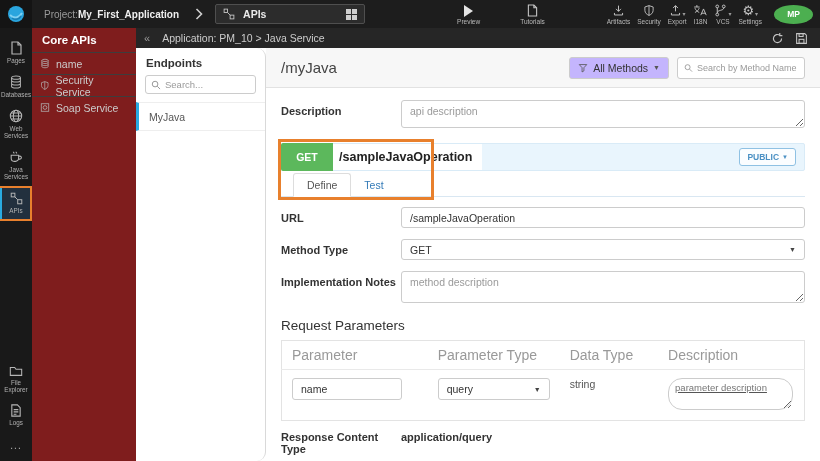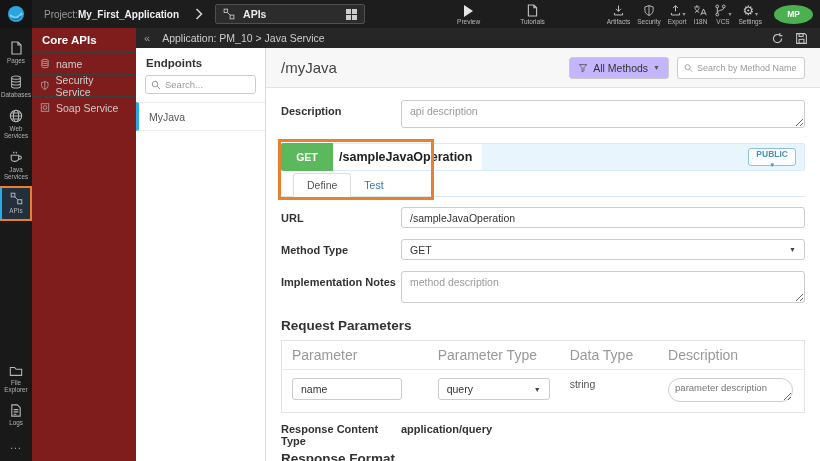--- a/index.html
+++ b/index.html
@@ -50,21 +50,21 @@
   
   .right-area { flex:1; display:flex; flex-direction:column; }
   .breadcrumb-bar { height:20px; background:#262626; color:#ccc; font-size:10.5px; display:flex; align-items:center; padding:0 8px; }
   .collapse-btn { color:#9a9a9a; font-size:11px; cursor:pointer; }
   .breadcrumb-text { margin-left:12px; }
   .bc-icons { margin-left:auto; display:flex; align-items:center; gap:11px; padding-right:4px; }
 
   .lower { flex:1; display:flex; min-height:0; }
 
   
-  .endpoints { width:130px; background:#fff; border-right:1px solid #d9d9d9; }
+  .endpoints { width:130px; background:#fff; border-right:1px solid #d9d9d9;border-radius:9px; }
   .endpoints-title { padding:9px 10px 6px; font-size:11.5px; font-weight:bold; color:#333; }
   .ep-search { margin:0 9px 8px; height:19px; border:1px solid #ccc; border-radius:3px; display:flex; align-items:center; padding:0 5px; gap:4px; }
   .ep-search input { border:none; outline:none; width:80px; font-size:9.5px; color:#555; font-family:inherit; }
   .ep-item { height:29px; display:flex; align-items:center; padding-left:10px; font-size:10.5px; color:#555;
     border-top:1px solid #eee; border-bottom:1px solid #eee; cursor:pointer; }
   .ep-item.selected { border-left:3px solid #29abe2; }
 
   
   .main { flex:1; display:flex; flex-direction:column; background:#fff; min-width:0; }
   .main-header { height:40px; background:#f7f7f7; border-bottom:1px solid #e2e2e2; display:flex; align-items:center; padding:0 15px; }
@@ -90,36 +90,36 @@
     padding:0 8px; font-size:10.5px; color:#333; cursor:pointer; }
   .sel .caret { margin-left:auto; font-size:7px; color:#444; }
 
   
   .operation-block { position:relative; margin:2px 0 10px; }
   .op-header { height:28px; background:#e9f5fd; border:1px solid #d9ebf7; border-radius:2px; display:flex; align-items:center; }
   .get-chip { width:52px; height:28px; margin:-1px 0 -1px -1px; background:#5cb85c; border-radius:2px 0 0 2px;
     color:#fff; font-size:10.5px; font-weight:bold; display:flex; align-items:center; justify-content:center; cursor:pointer; }
   .op-path { background:#fff; height:26px; line-height:26px; padding:0 10px 0 6px; font-size:12.5px; font-weight:bold; color:#222; }
   .public-btn { margin-left:auto; margin-right:8px; height:18px; border:1px solid #8fc1e3; background:#fbfdff; border-radius:3px;
-    color:#4a90c4; font-size:8.5px; font-weight:bold; display:flex; align-items:center; gap:3px; padding:0 7px; cursor:pointer;flex-direction:column; }
+    color:#4a90c4; font-size:8.5px; font-weight:bold; display:flex; align-items:center; gap:3px; padding:0 7px; cursor:pointer; }
   .public-btn .caret { font-size:6px; }
   .op-tabs { display:flex; align-items:flex-end; border-bottom:1px solid #d9e7f2; padding-left:12px; height:26px; }
   .tab { font-size:10.5px; padding:5px 13px; cursor:pointer; }
   .tab.active { background:#fff; border:1px solid #ddd; border-bottom:1px solid #fff; border-radius:3px 3px 0 0; color:#555; margin-bottom:-1px; }
   .tab.link { color:#337ab7; }
   .annotation-box { position:absolute; left:-3px; top:-4px; width:156px; height:61px; border:3px solid #e8802d;
     pointer-events:none; z-index:3; }
 
-  .section-title { font-size:13.5px; font-weight:bold; color:#333; margin:4px 0 7px; }
+  .section-title { font-size:13.5px; font-weight:normal; color:#333; margin:4px 0 7px; }
   table.grid-tbl { width:100%; border:1px solid #e3e3e3; border-collapse:collapse; }
   table.grid-tbl th { text-align:left; font-size:14px; color:#999; font-weight:normal; padding:6px 10px; border-bottom:1px solid #e9e9e9; }
   table.grid-tbl td { padding:8px 10px; font-size:10.5px; color:#555; vertical-align:top; }
   .cell-input { width:110px; height:22px; border:1px solid #ccc; border-radius:3px; font-size:10.5px; color:#333; padding:0 8px; font-family:inherit; }
   .cell-sel { width:112px; height:22px; }
-  .cell-ta { width:125px; height:24px; border:1px solid #ccc; border-radius:14px; font-size:9.5px; color:#555; padding:3px 6px; font-family:inherit; resize:both; }
+  .cell-ta { width:125px; height:32px; border:1px solid #ccc; border-radius:14px; font-size:9.5px; color:#555; padding:3px 6px; font-family:inherit; resize:both;text-decoration:underline; }
   .cell-text { padding-top:4px; }
 
   .rct-row { display:flex; margin:10px 0 2px; }
   .rct-row .flabel { width:120px; font-size:11px; font-weight:bold; color:#333; flex-shrink:0; }
   .rct-value { font-size:11px; font-weight:bold; color:#333; }
 
   .icon-stroke { stroke:#b5b5b5; fill:none; stroke-width:1.2; }
   .icon-stroke-lt { stroke:#c4c4c4; fill:none; stroke-width:1.2; }
 </style>
 </head>

